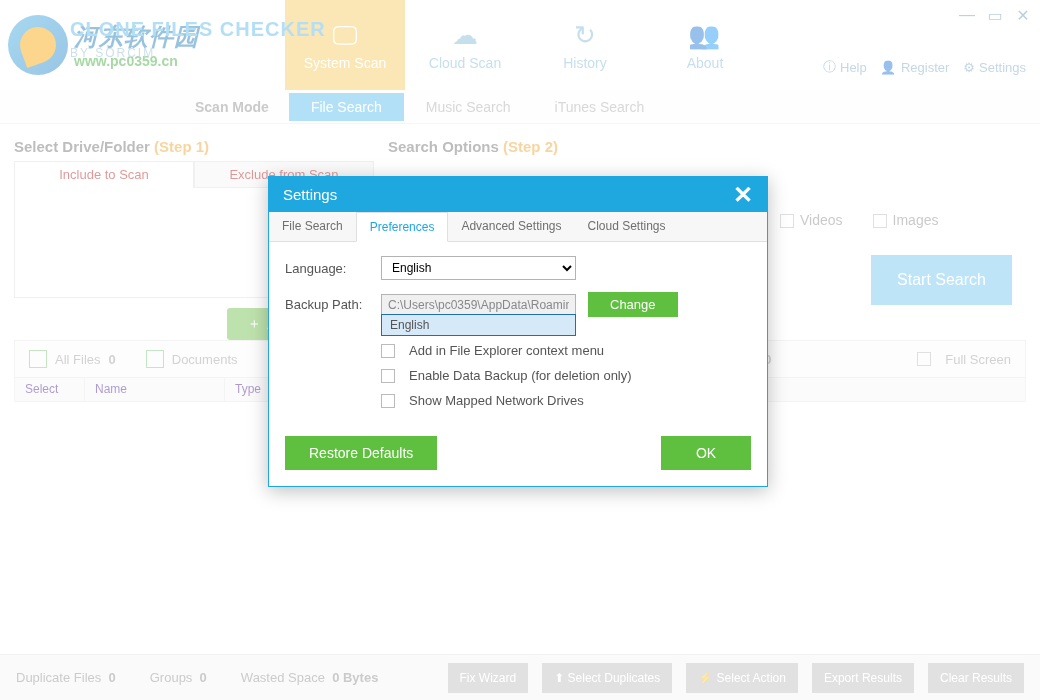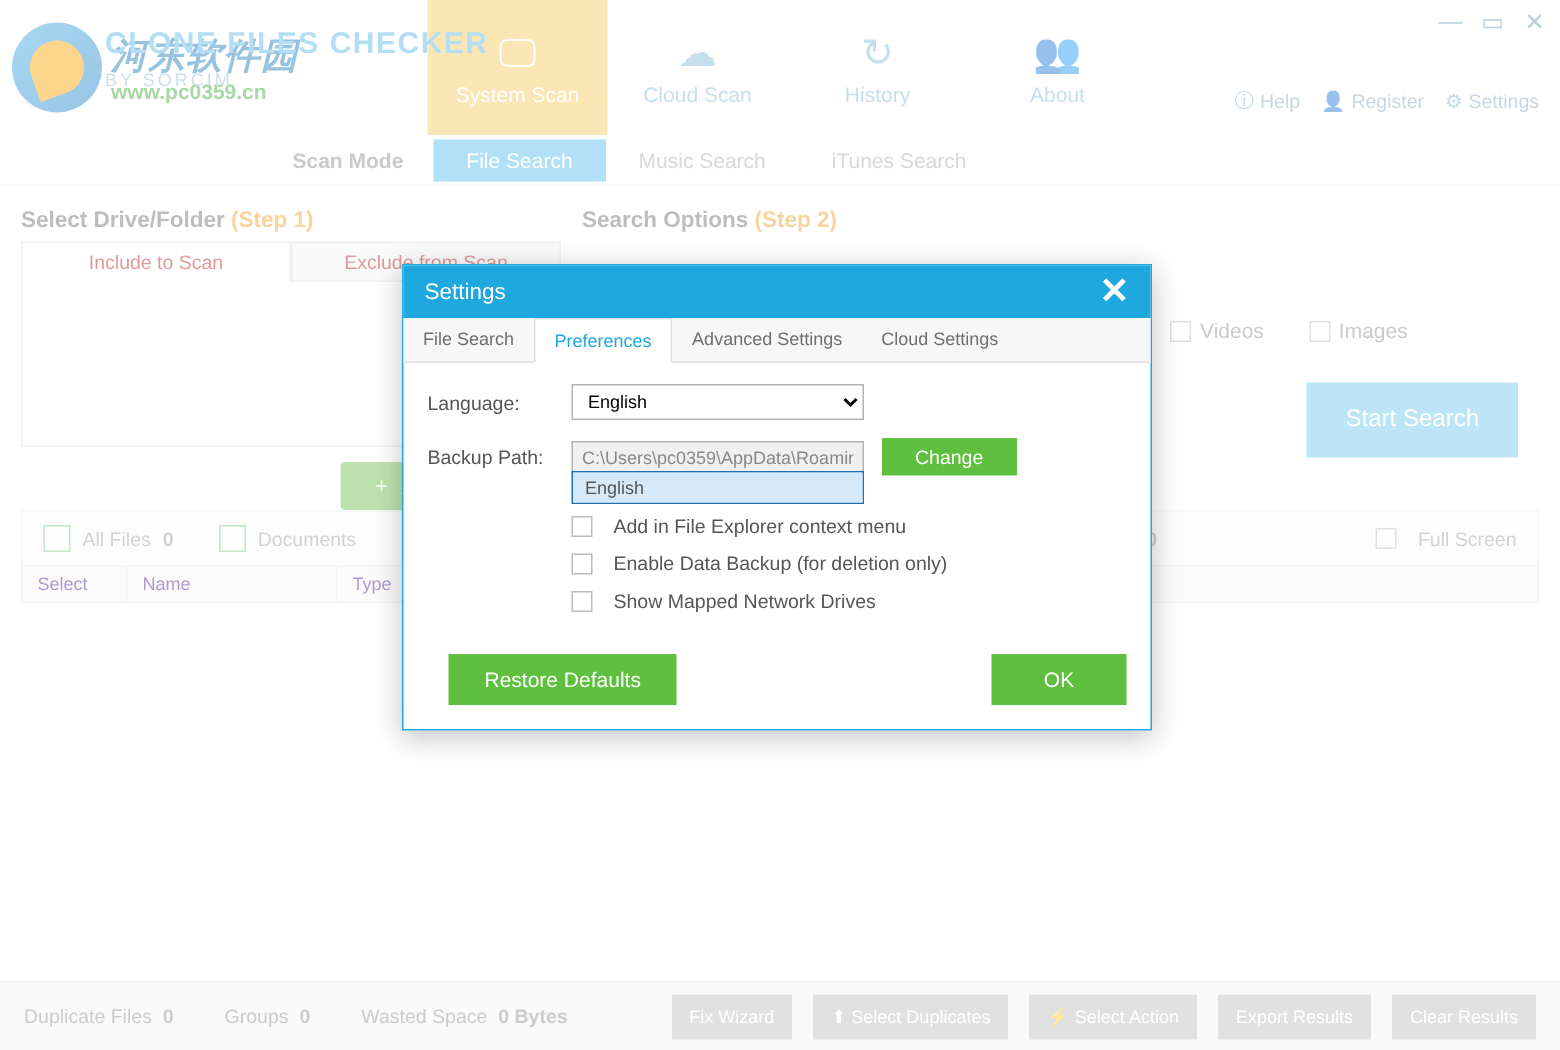--- a/index.html
+++ b/index.html
@@ -82,21 +82,21 @@
 .form-row { display: flex; align-items: center; margin-bottom: 12px; gap: 12px; }
 .form-row label { width: 84px; }
 .form-row select, .form-row input[type=text] { width: 195px; padding: 3px 6px; border: 1px solid #b3b3b3; font-size: 12px; background: #fff; }
 .form-row input[readonly] { background: #f0f0f0; color: #888; }
 .lang-dropdown { position: absolute; left: 112px; top: 72px; width: 195px; border: 1px solid #1f6fb0; background: #fff; z-index: 2; }
 .lang-dropdown div { padding: 3px 8px; font-size: 12px; background: #fff; cursor: pointer; }
 .lang-dropdown div.sel { background: #d6e9f8; }
 .dlg-body-wrap { position: relative; }
 .chk-list { margin-left: 96px; margin-top: 26px; }
 .chk-list div { margin-bottom: 10px; display: flex; align-items: center; gap: 8px; font-size: 13px; color: #555; }
-.dlg-footer { display: flex; gap: 12px; padding: 0 16px 16px 30px; }
+.dlg-footer { display: flex; gap: 12px; padding: 0 16px 16px 16px; }
 .dlg-footer .spacer { flex: 1; }
 .dlg-footer button { background: #5fbf3e; color: #fff; border: none; padding: 9px 24px; font-size: 14px; cursor: pointer; min-width: 90px; }
 .change-btn { background: #5fbf3e; color: #fff; border: none; padding: 5px 22px; font-size: 13px; cursor: pointer; }
 </style>
 </head>
 <body>
 
 <div class="header">
   <div class="logo-area">
     <div class="logo-circle"></div>

